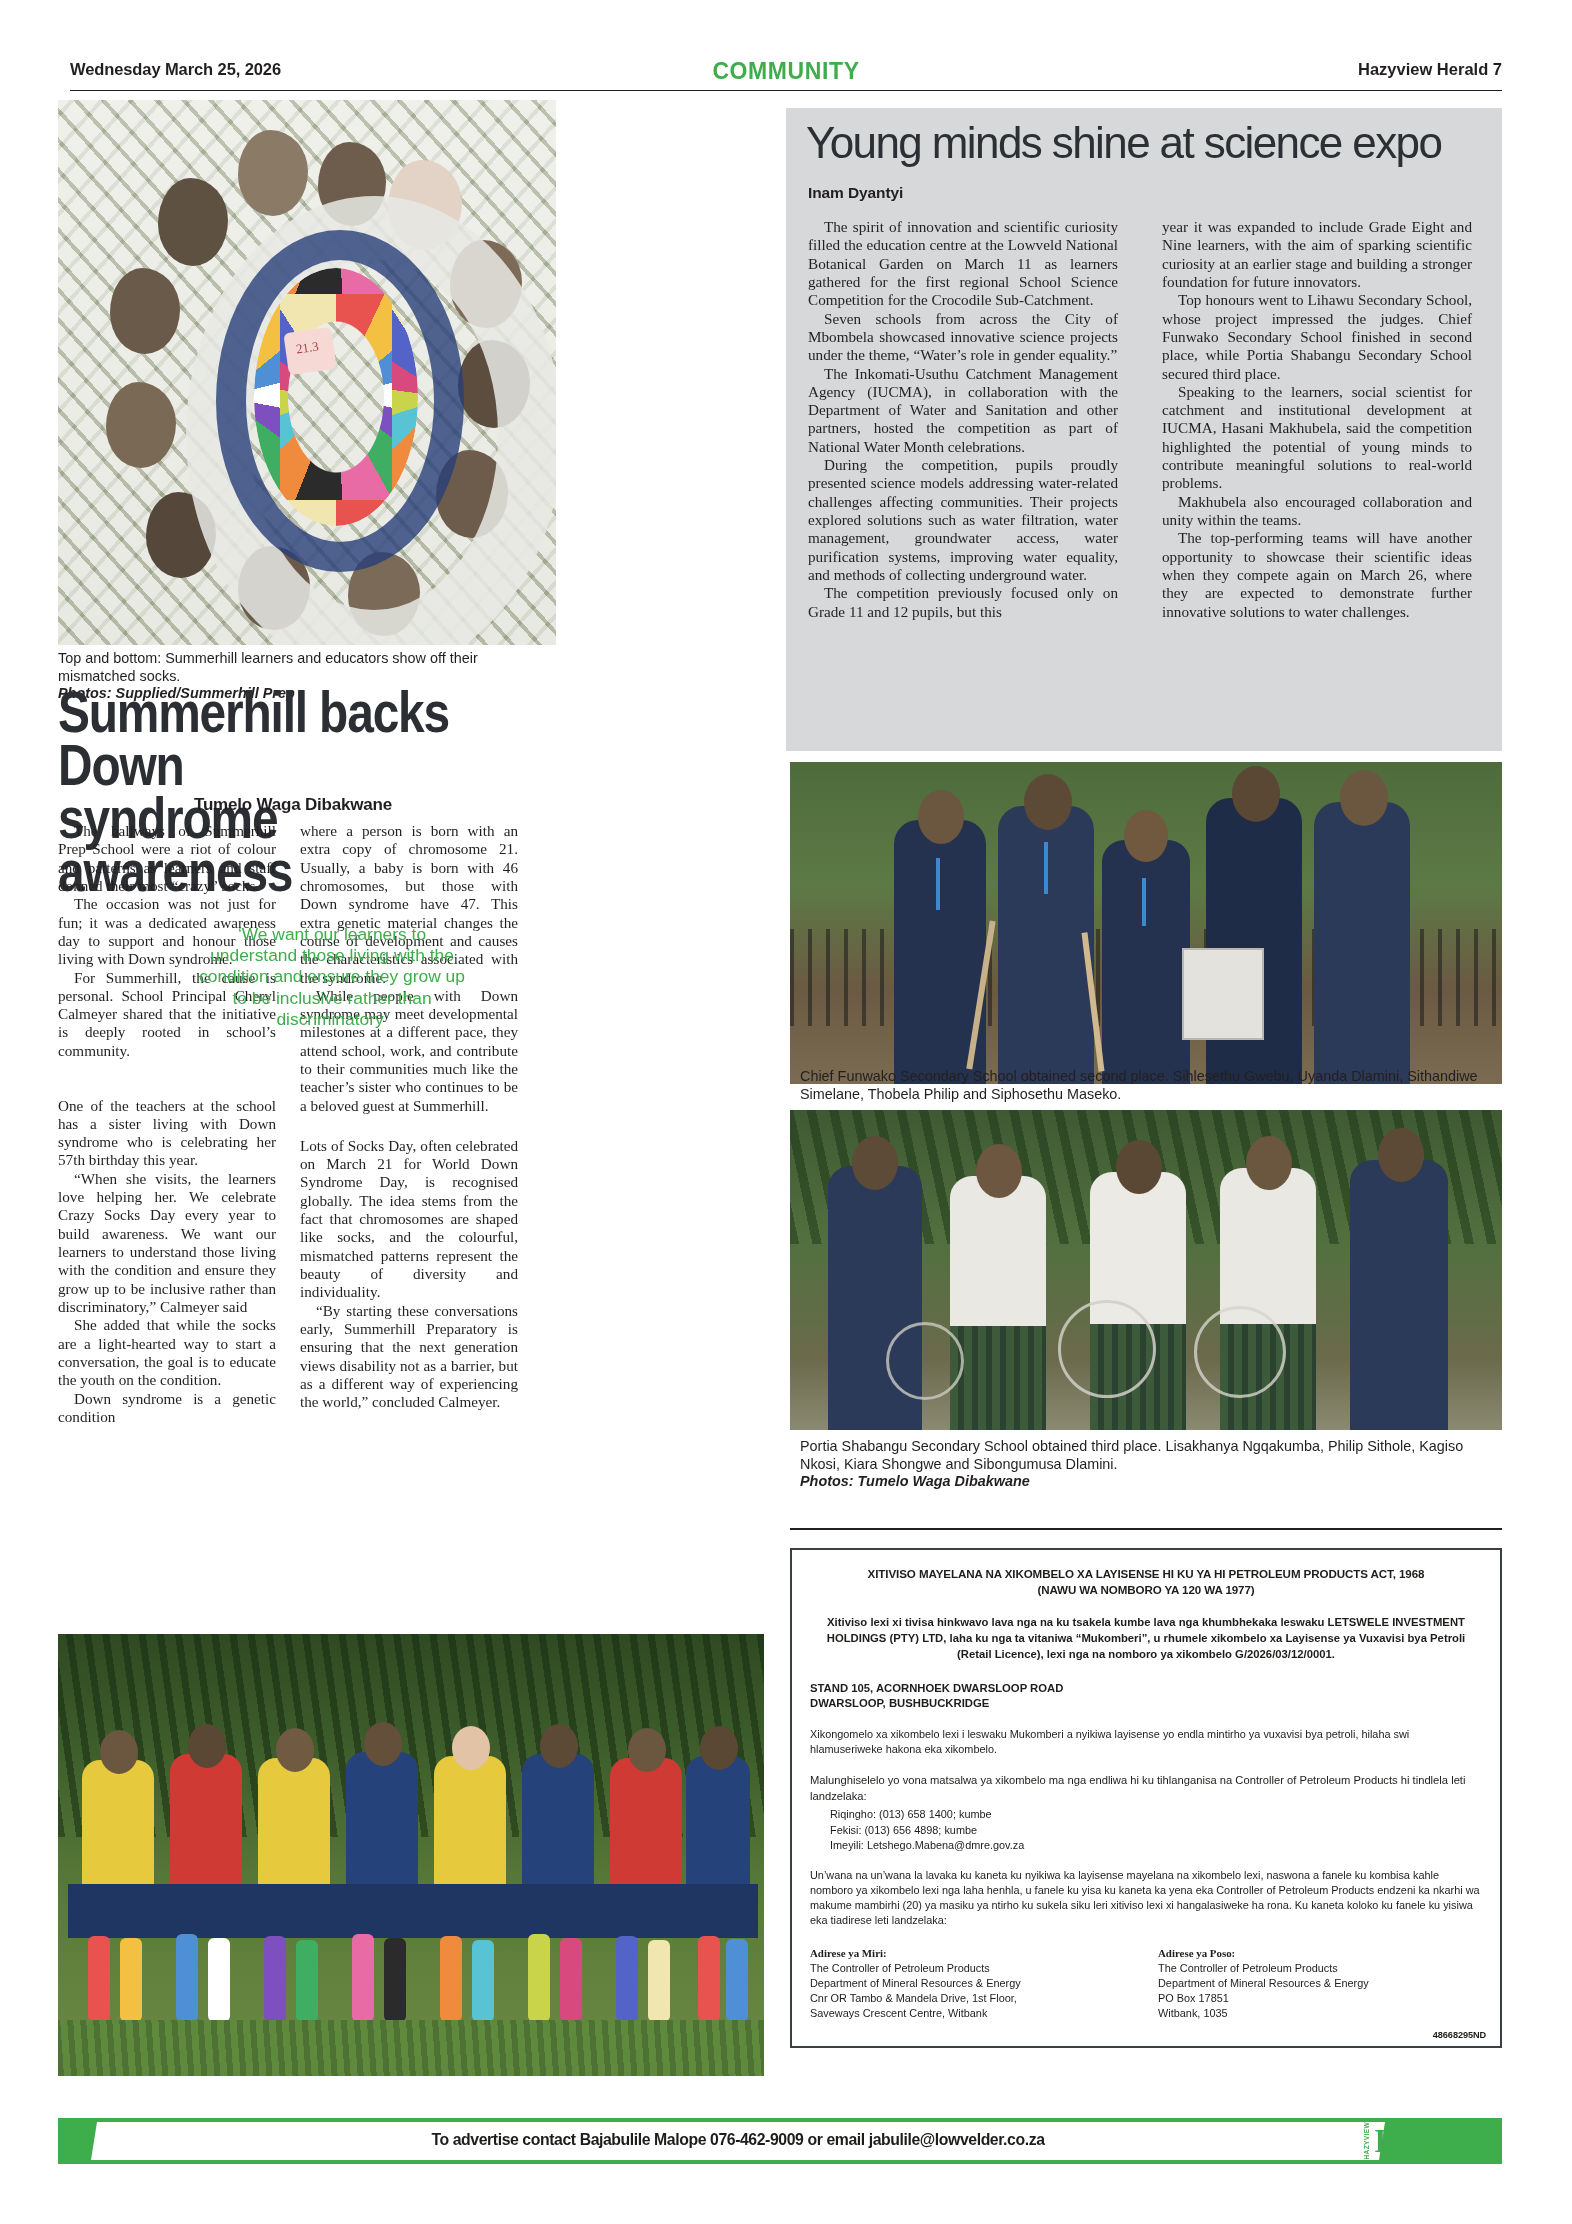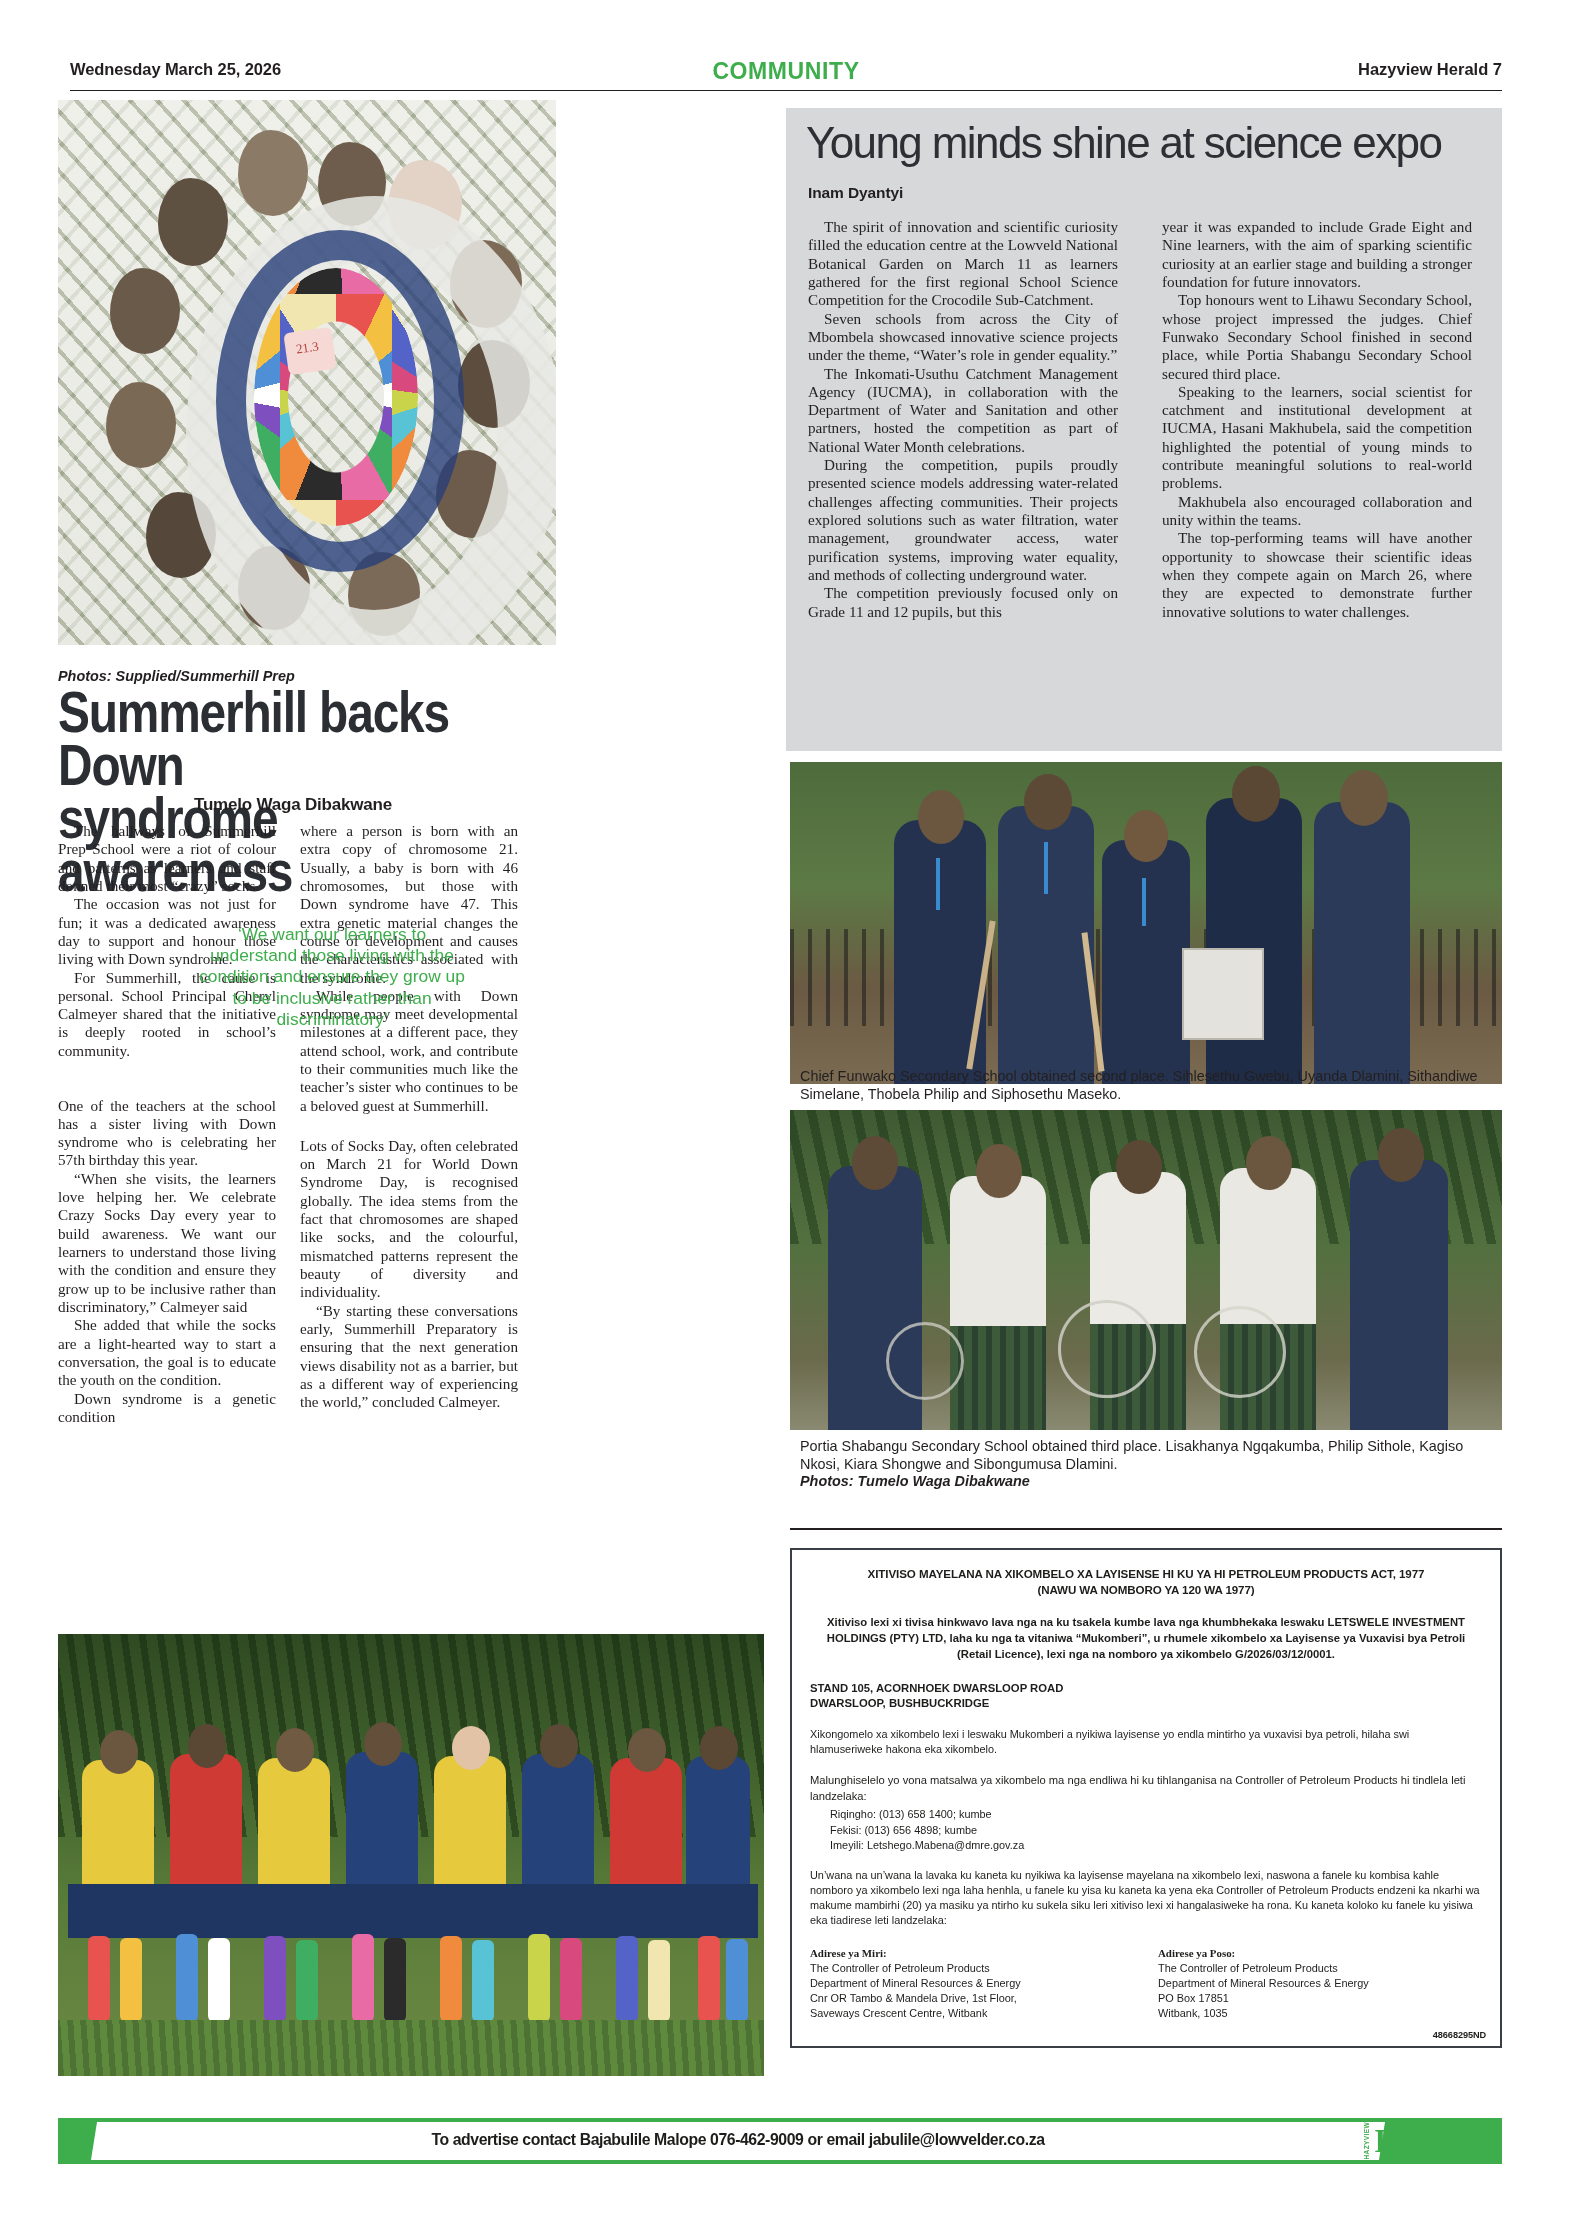--- a/index.html
+++ b/index.html
@@ -348,21 +348,21 @@
                                    #f08a3c 56% 63%, #59c3d6 63% 70%, #c9d44a 70% 77%, #d84a7e 77% 84%,
                                    #5463c7 84% 91%, #f2e6b0 91% 100%);
                   -webkit-mask: radial-gradient(closest-side, transparent 58%, #000 59%);
                   mask: radial-gradient(closest-side, transparent 58%, #000 59%);"></div>
       <div style="position:absolute; left:228px; top:230px; width:48px; height:42px; background:#f6d9d4; border-radius:6px; transform:rotate(-8deg);"></div>
       <div style="position:absolute; left:238px; top:240px; font-family:'Liberation Serif',serif; font-size:13px; color:#b0413f; transform:rotate(-8deg);">21.3</div>
     </div>
   </div>
 
   <div class="caption" style="position:absolute; left:58px; top:650px; width:498px;">
-    <br>
+    <span>Top and bottom: Summerhill learners and educators show off their mismatched socks.</span><br>
     <span class="credit">Photos: Supplied/Summerhill Prep</span>
   </div>
 
   <div class="headline-main" style="top:686px;">Summerhill backs Down
 syndrome awareness</div>
 
   <div class="byline-main" style="top:795px;">Tumelo Waga Dibakwane</div>
 
   <div class="main-col serif" id="main-col-1" style="top:822px;">
     <p>The hallways of Summerhill Prep School were a riot of colour and patterns as learners and staff donned their most “crazy” socks.</p>
@@ -462,21 +462,21 @@
 
   <div class="rightphoto-caption" style="left:800px; top:1438px; width:690px;">
     <span>Portia Shabangu Secondary School obtained third place. Lisakhanya Ngqakumba, Philip Sithole, Kagiso Nkosi, Kiara Shongwe and Sibongumusa Dlamini.</span><br>
     <span style="font-weight:bold; font-style:italic;">Photos: Tumelo Waga Dibakwane</span>
   </div>
 
   <div class="hairline" style="left:790px; top:1528px; width:712px; height:1.6px;"></div>
 
   <div class="legal">
     <div class="lg-title">
-      <div>XITIVISO MAYELANA NA XIKOMBELO XA LAYISENSE HI KU YA HI PETROLEUM PRODUCTS ACT, 1977</div>
+      <div>XITIVISO MAYELANA NA XIKOMBELO XA LAYISENSE HI KU YA HI PETROLEUM PRODUCTS ACT, 1968</div>
       <div>(NAWU WA NOMBORO YA 120 WA 1977)</div>
     </div>
     <div class="lg-intro">Xitiviso lexi xi tivisa hinkwavo lava nga na ku tsakela kumbe lava nga khumbhekaka leswaku LETSWELE INVESTMENT HOLDINGS (PTY) LTD, laha ku nga ta vitaniwa “Mukomberi”, u rhumele xikombelo xa Layisense ya Vuxavisi bya Petroli (Retail Licence), lexi nga na nomboro ya xikombelo G/2026/03/12/0001.</div>
     <div class="lg-addr">STAND 105, ACORNHOEK DWARSLOOP ROAD
 DWARSLOOP, BUSHBUCKRIDGE</div>
     <div class="lg-body">Xikongomelo xa xikombelo lexi i leswaku Mukomberi a nyikiwa layisense yo endla mintirho ya vuxavisi bya petroli, hilaha swi hlamuseriweke hakona eka xikombelo.</div>
     <div class="lg-sub">Malunghiselelo yo vona matsalwa ya xikombelo ma nga endliwa hi ku tihlanganisa na Controller of Petroleum Products hi tindlela leti landzelaka:</div>
     <div class="lg-contacts">Riqingho: (013) 658 1400; kumbe
 Fekisi: (013) 656 4898; kumbe
 Imeyili: Letshego.Mabena@dmre.gov.za</div>

